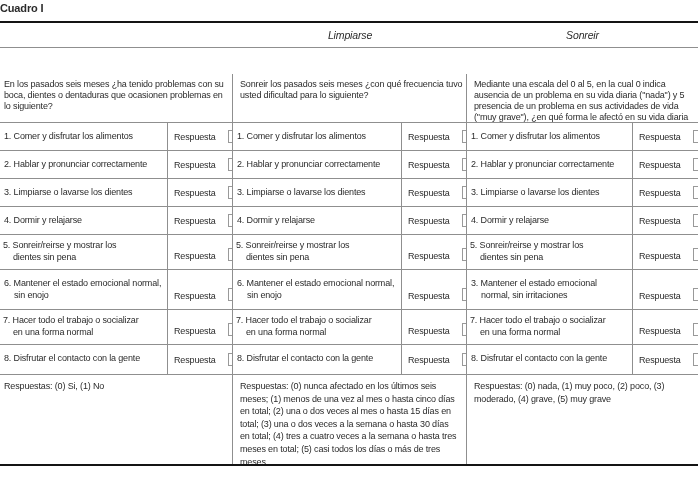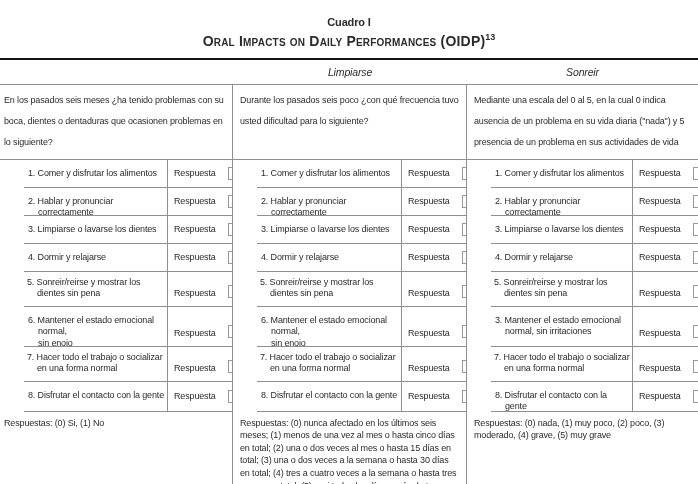--- a/index.html
+++ b/index.html
@@ -8,78 +8,78 @@
     --rule:#141414;
     --boxb:#999999;
   }
   html,body{margin:0;padding:0;}
   body{
     width:698px;height:484px;background:#ffffff;color:var(--text);
     font-family:"Liberation Sans", sans-serif;
     letter-spacing:-0.15px;
     overflow:hidden;
   }
-  .title-block{text-align:center;padding-top:16px;}
+  .title-block{padding-top:2px;}
   .kicker{font-size:11px;font-weight:700;line-height:12px;}
   .main-title{font-size:14px;font-weight:700;font-variant:small-caps;letter-spacing:0.2px;line-height:19px;}
   .main-title sup{font-size:9px;font-variant:normal;letter-spacing:0;}
   .oidp-table{
     margin-top:7px;
     display:grid;
     grid-template-columns:168px 65px 169px 65px 166px 65px;
     grid-template-rows:25px 75px 28px 28px 28px 28px 35px 40px 35px 30px 89px;
     border-top:2px solid var(--rule);
     border-bottom:2px solid var(--rule);
     font-size:9px;
   }
   .oidp-table > div{box-sizing:border-box;overflow:hidden;}
   .hcell{
     grid-column:span 2;display:flex;align-items:center;justify-content:center;
     font-style:italic;font-size:10.5px;border-bottom:1px solid var(--line);
   }
   .qcell{
-    grid-column:span 2;line-height:21px;padding:5px 2px 0 4px;
+    grid-column:span 2;line-height:11px;padding:5px 2px 0 4px;
     border-bottom:1px solid var(--line);
+    margin-top:26px;
   }
   .fcell{
     grid-column:span 2;line-height:12.6px;padding:5px 6px 0 4px;
   }
   .qcell.q2,.qcell.q3,.fcell.f2,.fcell.f3{padding-left:7px;}
   .sepr{border-right:1px solid var(--line);}
   .icell{
     padding:8px 2px 0 14px;text-indent:-10px;line-height:11.5px;white-space:pre-line;
-    border-right:1px solid var(--line);border-bottom:1px solid var(--line);margin-left:24px;
+    border-right:1px solid var(--line);border-bottom:1px solid var(--line);
   }
   .icell.pad-m{padding-top:5px;padding-left:13px;}
   .icell.pad-l{padding-top:8px;}
   .rcell{
     display:flex;align-items:center;gap:12px;padding-left:6px;
     border-bottom:1px solid var(--line);
   }
   .rcell.rb{align-items:flex-end;padding-bottom:8px;}
   .checkbox{
     width:11px;height:11px;border:1px solid var(--boxb);background:#fff;flex:0 0 auto;
   }
 </style>
 </head>
 <body>
 
 <div class="title-block">
   <div class="kicker">Cuadro I</div>
-  <div class="main-title"><span>Oral Impacts on Daily Performances (OIDP)</span><sup>13</sup></div>
 </div>
 
 <div class="oidp-table">
 
   <div class="hcell"></div>
   <div class="hcell">Limpiarse</div>
   <div class="hcell">Sonreir</div>
 
   <div class="qcell q1 sepr">En los pasados seis meses ¿ha tenido problemas con su boca, dientes o dentaduras que ocasionen problemas en lo siguiente?</div>
-  <div class="qcell q2 sepr">Durante los pasados seis poco ¿con qué frecuencia tuvo usted dificultad para lo siguiente?</div>
+  <div class="qcell q2 sepr">Sonreir los pasados seis meses ¿con qué frecuencia tuvo usted dificultad para lo siguiente?</div>
   <div class="qcell q3">Mediante una escala del 0 al 5, en la cual 0 indica ausencia de un problema en su vida diaria ("nada") y 5 presencia de un problema en sus actividades de vida ("muy grave"), ¿en qué forma le afectó en su vida diaria para lo siguiente?</div>
 
   <div class="icell">1. Comer y disfrutar los alimentos</div>
   <div class="rcell sepr">
       <span>Respuesta</span>
       <span class="checkbox"></span>
     </div>
   <div class="icell">1. Comer y disfrutar los alimentos</div>
   <div class="rcell sepr">
       <span>Respuesta</span>

